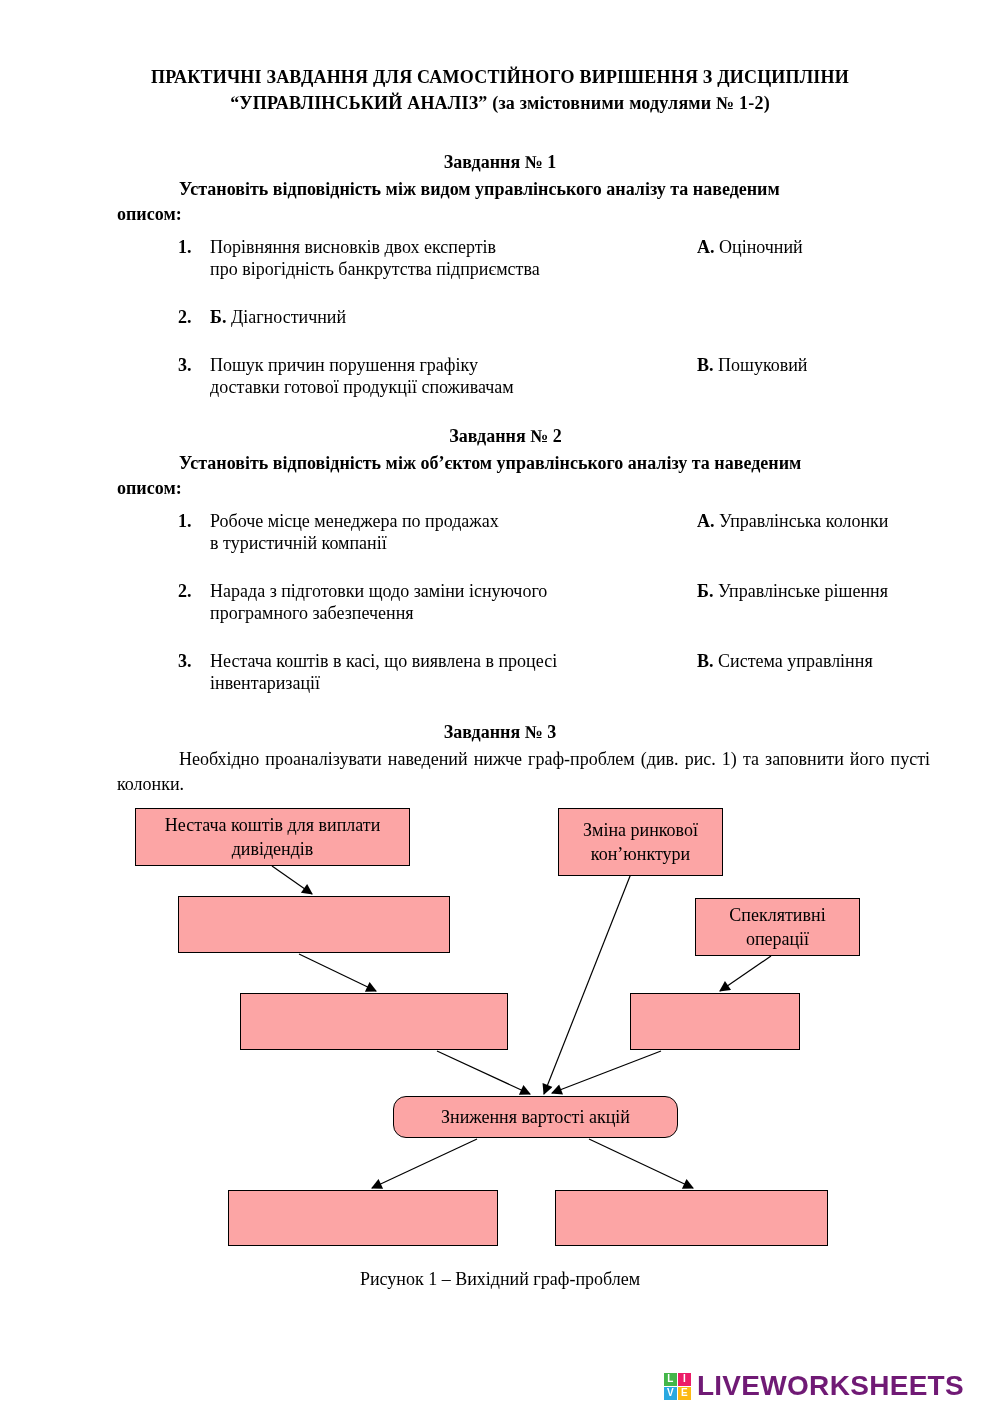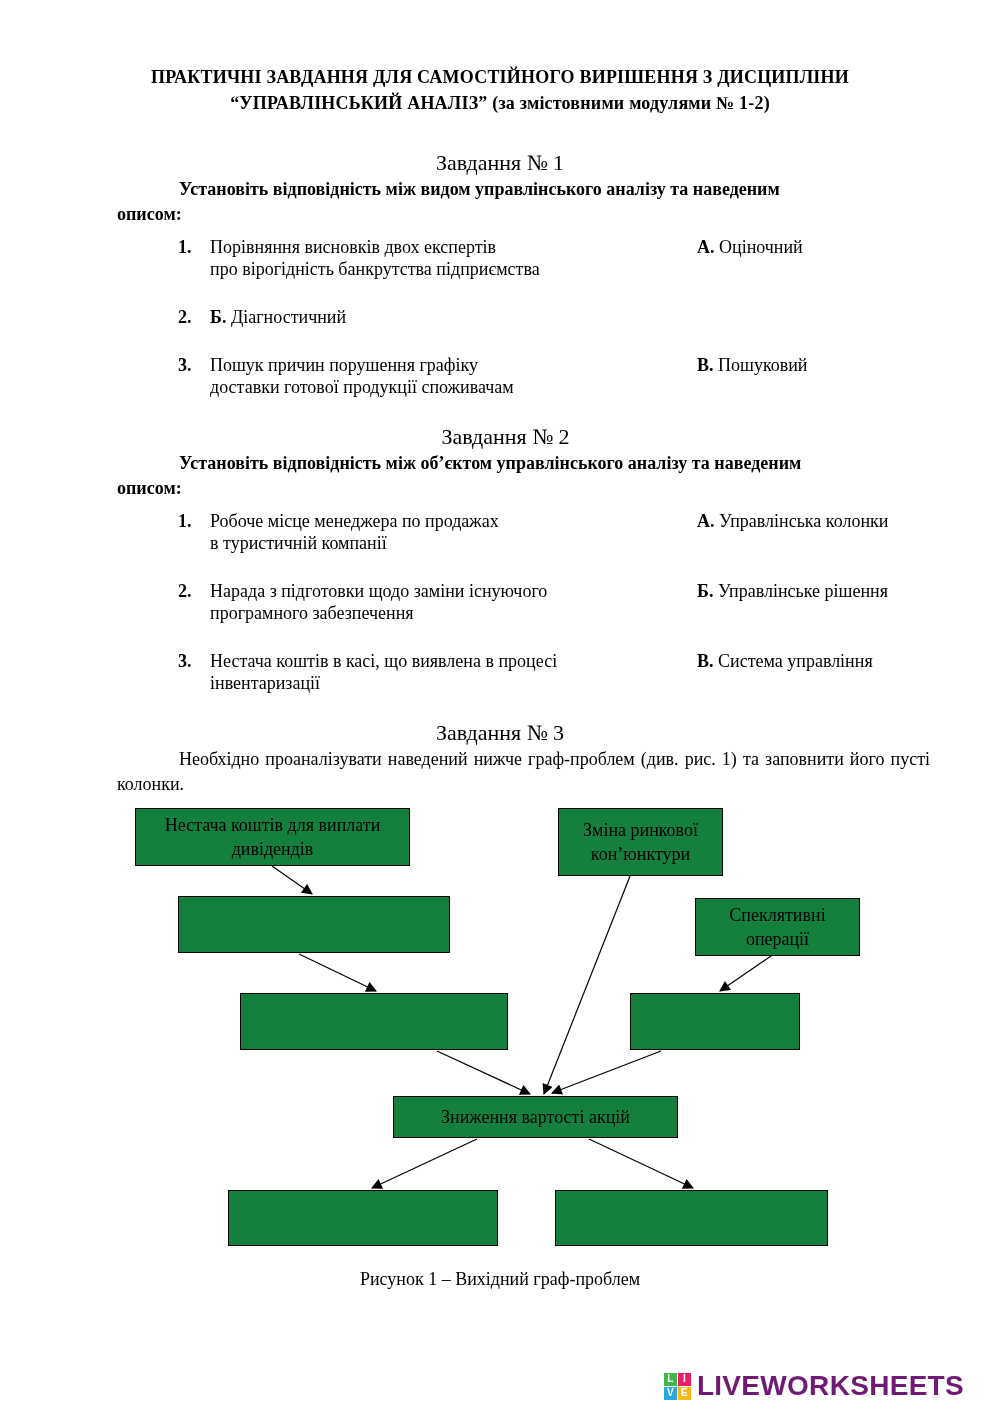--- a/index.html
+++ b/index.html
@@ -16,22 +16,22 @@
   }
   .doc-title {
     padding-top:64px;
     text-align:center;
     font-weight:bold;
     line-height:26px;
     letter-spacing:0.2px;
   }
   .task-heading {
     text-align:center;
-    font-weight:normal;
-    font-size:22px;
+    font-weight:bold;
+    font-size:18px;
     line-height:25px;
   }
   .mt-lg { margin-top:34px; }
   .mt-md { margin-top:6px;padding-left:11px; }
   .mt-sm { margin-top:4px; }
   .intro {
     margin:2px 90px 0 117px;
     font-weight:bold;
     line-height:25px;
   }
@@ -56,21 +56,21 @@
   }
   .diagram {
     position:relative;
     margin-top:6px;
     width:1000px; height:460px;
   }
   .arrows { position:absolute; left:0; top:0; }
   .dbox {
     position:absolute;
     border:1px solid #000;
-    background:#15803d;
+    background:#fca5a5;
     display:flex;
     align-items:center;
     justify-content:center;
     text-align:center;
     line-height:24px;
     padding:2px 8px;
   }
   .caption { text-align:center; margin-top:4px; line-height:25px; }
   .footer {
     position:absolute;
@@ -215,21 +215,21 @@
     </div>
     <div class="dbox" style="left:558px;top:5px;width:165px;height:68px;">
       <span>Зміна ринкової кон’юнктури</span>
     </div>
     <div class="dbox" style="left:695px;top:95px;width:165px;height:58px;">
       <span>Спеклятивні операції</span>
     </div>
     <div class="dbox" style="left:178px;top:93px;width:272px;height:57px;"></div>
     <div class="dbox" style="left:240px;top:190px;width:268px;height:57px;"></div>
     <div class="dbox" style="left:630px;top:190px;width:170px;height:57px;"></div>
-    <div class="dbox" style="left:393px;top:293px;width:285px;height:42px;">
+    <div class="dbox" style="left:393px;top:293px;width:285px;height:42px;border-radius:13px;">
       <span>Зниження вартості акцій</span>
     </div>
     <div class="dbox" style="left:228px;top:387px;width:270px;height:56px;"></div>
     <div class="dbox" style="left:555px;top:387px;width:273px;height:56px;"></div>
   </div>
 
   <div class="caption">Рисунок 1 – Вихідний граф-проблем</div>
 
   <div class="footer">
     <span class="logo-grid">

